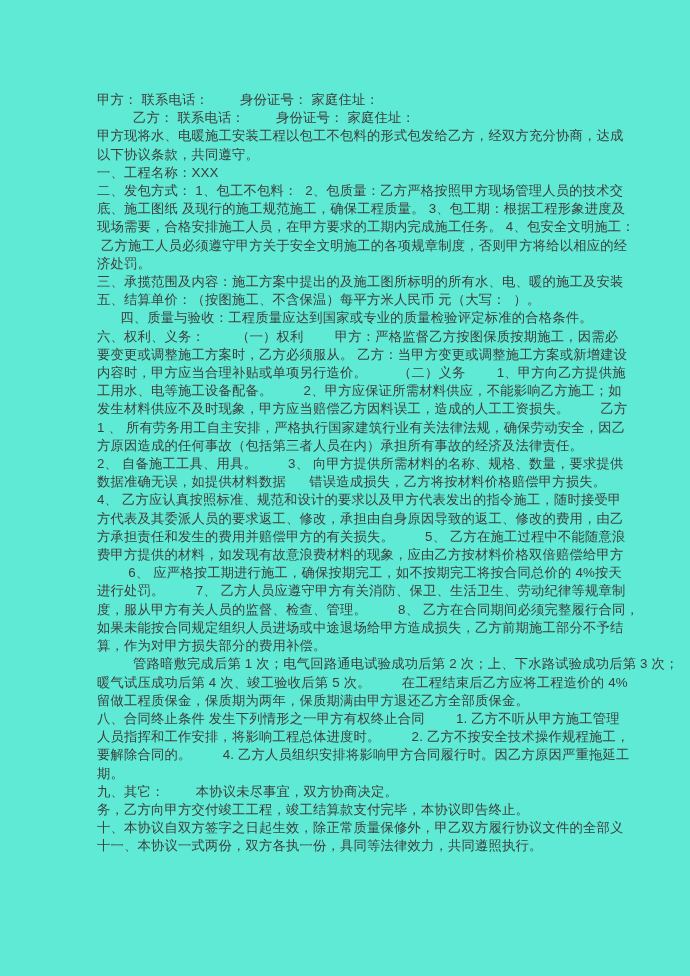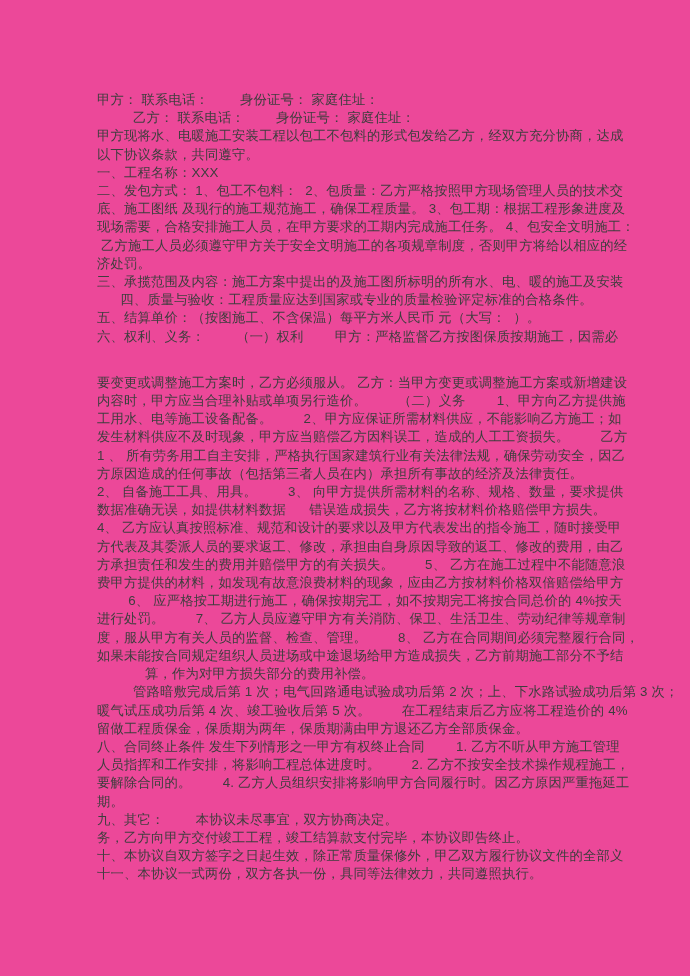--- a/index.html
+++ b/index.html
@@ -28,53 +28,53 @@
     font-size: 13.3px;
     line-height: 18.2px;
     white-space: pre;
     color: #3e3e3e;
     letter-spacing: 0.2px;
   }
 </style>
 </head>
 <body>
 
-<div class="page" style="background: #ec4899; padding-left: 38px;">
+<div class="page" style="background: #5eead4; padding-left: 38px;">
   <div class="doc-text">
       <div class="doc-line" style="color: rgb(62, 62, 62);">甲方： 联系电话：        身份证号： 家庭住址：</div>
       <div class="doc-line" style="color: rgb(62, 62, 62); margin-left: 36px;">乙方： 联系电话：        身份证号： 家庭住址：</div>
       <div class="doc-line" style="color: rgb(62, 62, 62);">甲方现将水、电暖施工安装工程以包工不包料的形式包发给乙方，经双方充分协商，达成</div>
       <div class="doc-line" style="color: rgb(62, 62, 62);">以下协议条款，共同遵守。</div>
       <div class="doc-line" style="color: rgb(62, 62, 62);">一、工程名称：XXX</div>
       <div class="doc-line" style="color: rgb(62, 62, 62);">二、发包方式： 1、包工不包料：  2、包质量：乙方严格按照甲方现场管理人员的技术交</div>
       <div class="doc-line" style="color: rgb(62, 62, 62);">底、施工图纸 及现行的施工规范施工，确保工程质量。 3、包工期：根据工程形象进度及</div>
       <div class="doc-line" style="color: rgb(62, 62, 62);">现场需要，合格安排施工人员，在甲方要求的工期内完成施工任务。 4、包安全文明施工：</div>
       <div class="doc-line" style="color: rgb(62, 62, 62);"> 乙方施工人员必须遵守甲方关于安全文明施工的各项规章制度，否则甲方将给以相应的经</div>
       <div class="doc-line" style="color: rgb(62, 62, 62);">济处罚。</div>
       <div class="doc-line" style="color: rgb(62, 62, 62);">三、承揽范围及内容：施工方案中提出的及施工图所标明的所有水、电、暖的施工及安装</div>
+      <div class="doc-line" style="color: rgb(62, 62, 62);">五、结算单价：（按图施工、不含保温）每平方米人民币 元（大写：  ）。</div>
       <div class="doc-line" style="color: rgb(62, 62, 62);">      四、质量与验收：工程质量应达到国家或专业的质量检验评定标准的合格条件。</div>
-      <div class="doc-line" style="color: rgb(62, 62, 62);">五、结算单价：（按图施工、不含保温）每平方米人民币 元（大写：  ）。</div>
       <div class="doc-line" style="color: rgb(62, 62, 62);">六、权利、义务：        （一）权利        甲方：严格监督乙方按图保质按期施工，因需必</div>
-      <div class="doc-line" style="color: rgb(62, 62, 62); margin-top: 28px;">要变更或调整施工方案时，乙方必须服从。 乙方：当甲方变更或调整施工方案或新增建设</div>
+      <div class="doc-line" style="color: rgb(62, 62, 62);">要变更或调整施工方案时，乙方必须服从。 乙方：当甲方变更或调整施工方案或新增建设</div>
       <div class="doc-line" style="color: rgb(62, 62, 62);">内容时，甲方应当合理补贴或单项另行造价。        （二）义务        1、甲方向乙方提供施</div>
       <div class="doc-line" style="color: rgb(62, 62, 62);">工用水、电等施工设备配备。        2、甲方应保证所需材料供应，不能影响乙方施工；如</div>
       <div class="doc-line" style="color: rgb(62, 62, 62);">发生材料供应不及时现象，甲方应当赔偿乙方因料误工，造成的人工工资损失。        乙方</div>
       <div class="doc-line" style="color: rgb(62, 62, 62);">1 、 所有劳务用工自主安排，严格执行国家建筑行业有关法律法规，确保劳动安全，因乙</div>
       <div class="doc-line" style="color: rgb(62, 62, 62);">方原因造成的任何事故（包括第三者人员在内）承担所有事故的经济及法律责任。</div>
       <div class="doc-line" style="color: rgb(62, 62, 62);">2、 自备施工工具、用具。        3、 向甲方提供所需材料的名称、规格、数量，要求提供</div>
       <div class="doc-line" style="color: rgb(62, 62, 62);">数据准确无误，如提供材料数据      错误造成损失，乙方将按材料价格赔偿甲方损失。</div>
       <div class="doc-line" style="color: rgb(62, 62, 62);">4、 乙方应认真按照标准、规范和设计的要求以及甲方代表发出的指令施工，随时接受甲</div>
       <div class="doc-line" style="color: rgb(62, 62, 62);">方代表及其委派人员的要求返工、修改，承担由自身原因导致的返工、修改的费用，由乙</div>
       <div class="doc-line" style="color: rgb(62, 62, 62);">方承担责任和发生的费用并赔偿甲方的有关损失。        5、 乙方在施工过程中不能随意浪</div>
       <div class="doc-line" style="color: rgb(62, 62, 62);">费甲方提供的材料，如发现有故意浪费材料的现象，应由乙方按材料价格双倍赔偿给甲方</div>
       <div class="doc-line" style="color: rgb(62, 62, 62);">        6、 应严格按工期进行施工，确保按期完工，如不按期完工将按合同总价的 4%按天</div>
       <div class="doc-line" style="color: rgb(62, 62, 62);">进行处罚。        7、 乙方人员应遵守甲方有关消防、保卫、生活卫生、劳动纪律等规章制</div>
       <div class="doc-line" style="color: rgb(62, 62, 62);">度，服从甲方有关人员的监督、检查、管理。        8、 乙方在合同期间必须完整履行合同，</div>
       <div class="doc-line" style="color: rgb(62, 62, 62);">如果未能按合同规定组织人员进场或中途退场给甲方造成损失，乙方前期施工部分不予结</div>
-      <div class="doc-line" style="color: rgb(62, 62, 62); margin-left: 48px;">算，作为对甲方损失部分的费用补偿。</div>
+      <div class="doc-line" style="color: rgb(62, 62, 62);">算，作为对甲方损失部分的费用补偿。</div>
       <div class="doc-line" style="color: rgb(62, 62, 62); margin-left: 36px;">管路暗敷完成后第 1 次；电气回路通电试验成功后第 2 次；上、下水路试验成功后第 3 次；</div>
       <div class="doc-line" style="color: rgb(62, 62, 62);">暖气试压成功后第 4 次、竣工验收后第 5 次。        在工程结束后乙方应将工程造价的 4%</div>
       <div class="doc-line" style="color: rgb(62, 62, 62);">留做工程质保金，保质期为两年，保质期满由甲方退还乙方全部质保金。</div>
       <div class="doc-line" style="color: rgb(62, 62, 62);">八、合同终止条件 发生下列情形之一甲方有权终止合同        1. 乙方不听从甲方施工管理</div>
       <div class="doc-line" style="color: rgb(62, 62, 62);">人员指挥和工作安排，将影响工程总体进度时。        2. 乙方不按安全技术操作规程施工，</div>
       <div class="doc-line" style="color: rgb(62, 62, 62);">要解除合同的。        4. 乙方人员组织安排将影响甲方合同履行时。因乙方原因严重拖延工</div>
       <div class="doc-line" style="color: rgb(62, 62, 62);">期。</div>
       <div class="doc-line" style="color: rgb(62, 62, 62);">九、其它：        本协议未尽事宜，双方协商决定。</div>
       <div class="doc-line" style="color: rgb(62, 62, 62);">务，乙方向甲方交付竣工工程，竣工结算款支付完毕，本协议即告终止。</div>
       <div class="doc-line" style="color: rgb(62, 62, 62);">十、本协议自双方签字之日起生效，除正常质量保修外，甲乙双方履行协议文件的全部义</div>

